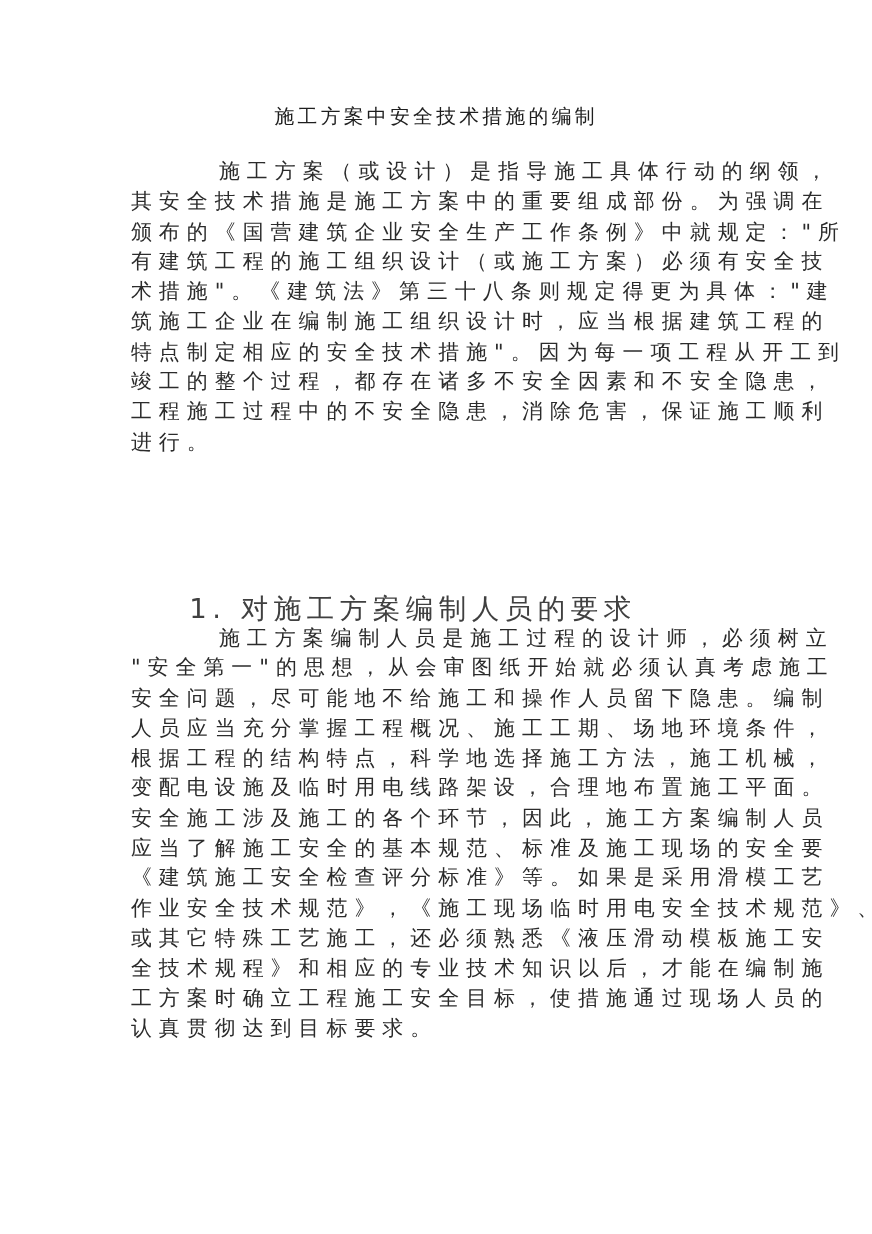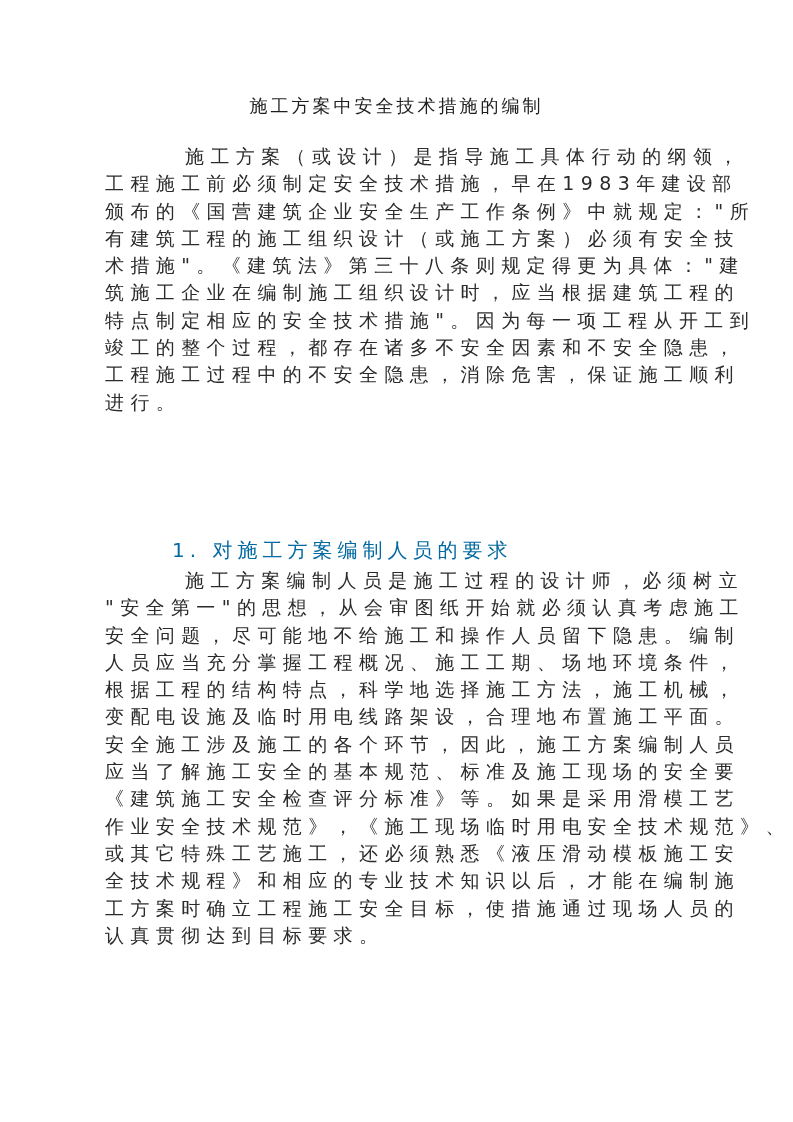--- a/index.html
+++ b/index.html
@@ -1,35 +1,35 @@
 <!DOCTYPE html>
 <html><head>
 <meta charset="utf-8">
 <style>
   html, body { margin: 0; padding: 0; background: #ffffff; }
   body { width: 793px; height: 1122px; position: relative; overflow: hidden;
          font-family: "DejaVu Sans", "Liberation Sans", sans-serif; color: #2a2a2a; }
   .page { position: absolute; left: 0; top: 0; width: 793px; height: 1122px; padding-left: 36px; }
   .title { position: absolute; top: 94px; left: 0; width: 793px; text-align: center;
            font-size: 18px; letter-spacing: 3px; color: #1e1e1e; }
-  .block { position: absolute; left: 105px; width: 540px; }
+  .block { position: absolute; left: 119px; width: 540px; }
   .line { height: 27.3px; line-height: 27.3px; font-size: 19px; letter-spacing: 6.4px;
           white-space: nowrap; color: #2b2b2b; }
   .indent { padding-left: 80px; }
-  .heading { font-size: 20px; letter-spacing: 5px; white-space: nowrap; color: #0369a1; }
+  .heading { font-size: 25px; letter-spacing: 5px; white-space: nowrap; color: #404040; }
 </style>
 </head>
 <body>
 
 <div class="page">
   <div class="title">施工方案中安全技术措施的编制</div>
 
   <div class="block" style="top:143px;">
     <div class="line indent">施工方案（或设计）是指导施工具体行动的纲领，</div>
-    <div class="line">工程施工前必须制定安全技术措施，早在1983年建设部</div>
+    <div class="line">其安全技术措施是施工方案中的重要组成部份。为强调在</div>
     <div class="line">颁布的《国营建筑企业安全生产工作条例》中就规定："所</div>
     <div class="line">有建筑工程的施工组织设计（或施工方案）必须有安全技</div>
     <div class="line">术措施"。《建筑法》第三十八条则规定得更为具体："建</div>
     <div class="line">筑施工企业在编制施工组织设计时，应当根据建筑工程的</div>
     <div class="line">特点制定相应的安全技术措施"。因为每一项工程从开工到</div>
     <div class="line">竣工的整个过程，都存在诸多不安全因素和不安全隐患，</div>
     <div class="line">工程施工过程中的不安全隐患，消除危害，保证施工顺利</div>
     <div class="line">进行。</div>
   </div>
 

